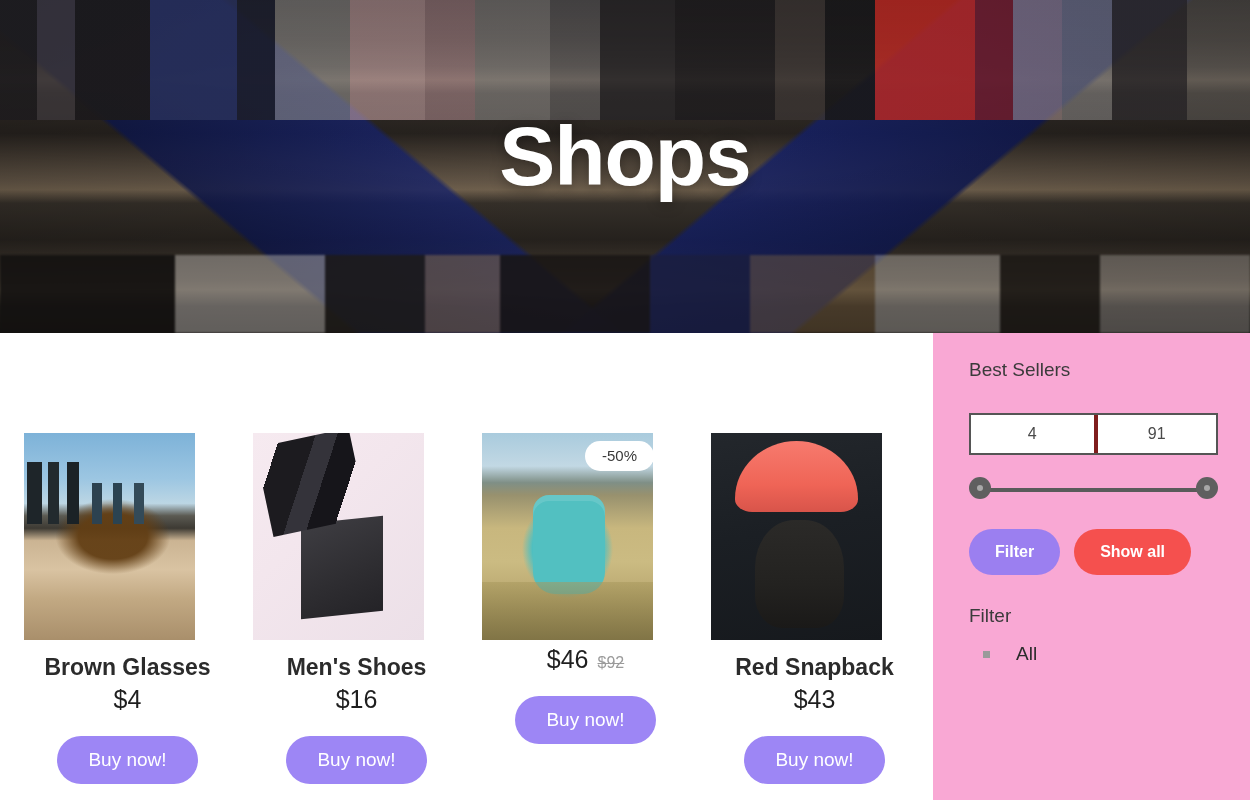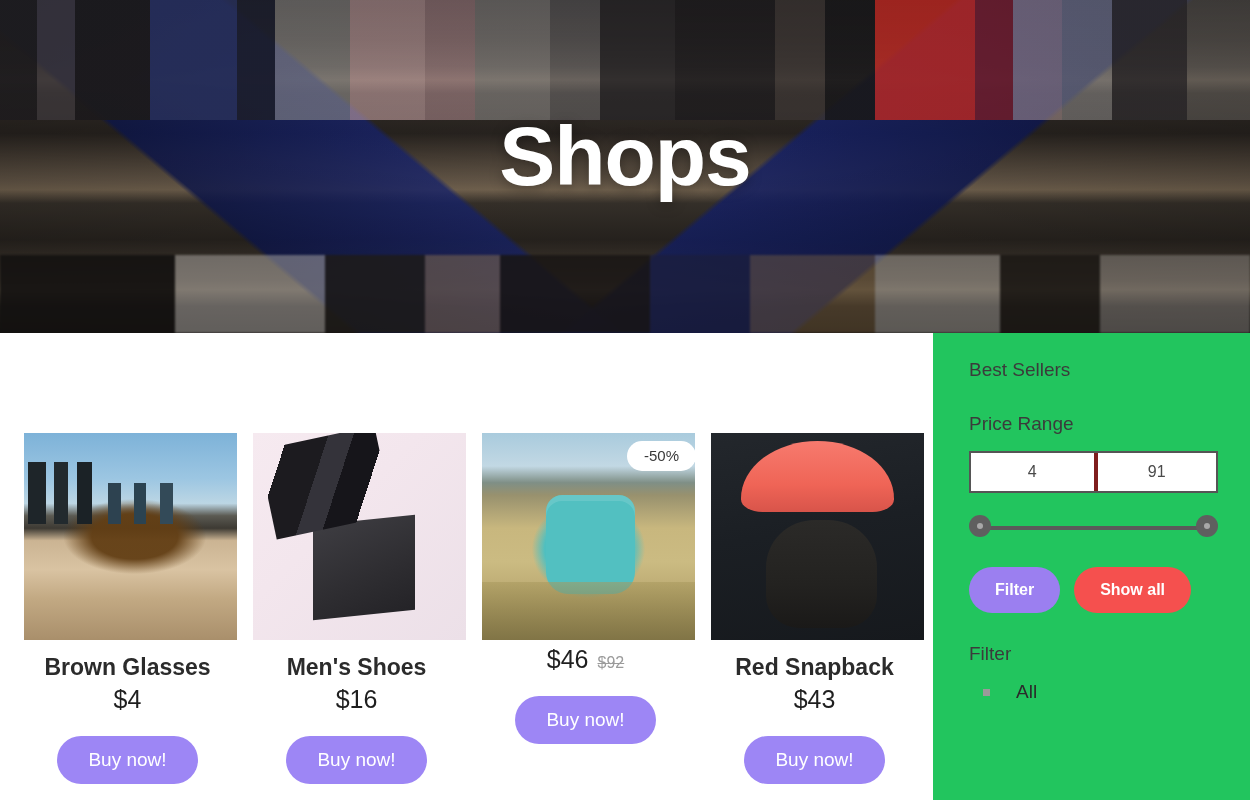--- a/index.html
+++ b/index.html
@@ -120,21 +120,21 @@
     display: flex;
     gap: 22px;
   }
   .product-card {
     width: 207px;
     text-align: center;
     position: relative;
   }
   .product-thumb {
     position: relative;
-    width: 213px;
+    width: 171px;
     height: 207px;
     overflow: hidden;
     background: #c9c9c9;
   }
   .badge {
     position: absolute;
     top: 8px;
     right: -1px;
     background: #ffffff;
     color: #3a3a3a;
@@ -257,21 +257,21 @@
     content: "";
     position: absolute; left: 26%; top: 42%; width: 52%; height: 52%;
     border-radius: 44% 44% 30% 30%;
     background: linear-gradient(180deg, #2b2a28 0%, #232220 60%, #1a1918 100%);
   }
 
   
   .sidebar {
     width: 317px;
     min-height: 467px;
-    background: #22c55e;
+    background: #f9a8d4;
     padding: 26px 36px 0 36px;
   }
   .sb-heading {
     font-size: 19px;
     color: #3b3b3b;
     font-weight: 400;
     margin-bottom: 32px;
   }
   .sb-subheading {
     font-size: 19px;
@@ -430,21 +430,20 @@
         </div>
         <button class="buy-btn">Buy now!</button>
       </div>
 
     </div>
   </main>
 
   <aside class="sidebar">
     <div class="sb-heading">Best Sellers</div>
 
-    <div class="sb-subheading">Price Range</div>
 
     <div class="range-inputs">
       <input type="text" value="4" style="">
       <input type="text" value="91" style="">
     </div>
 
     <div class="slider">
       <div class="slider-track"></div>
       <div class="slider-handle left"></div>
       <div class="slider-handle right"></div>

